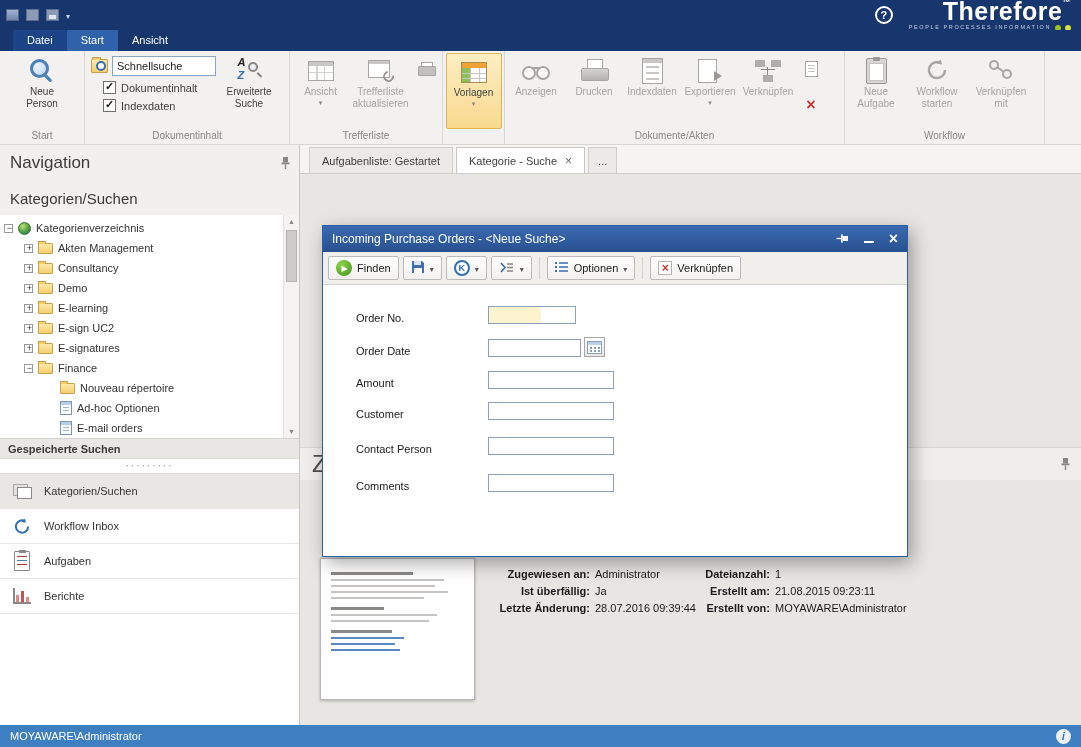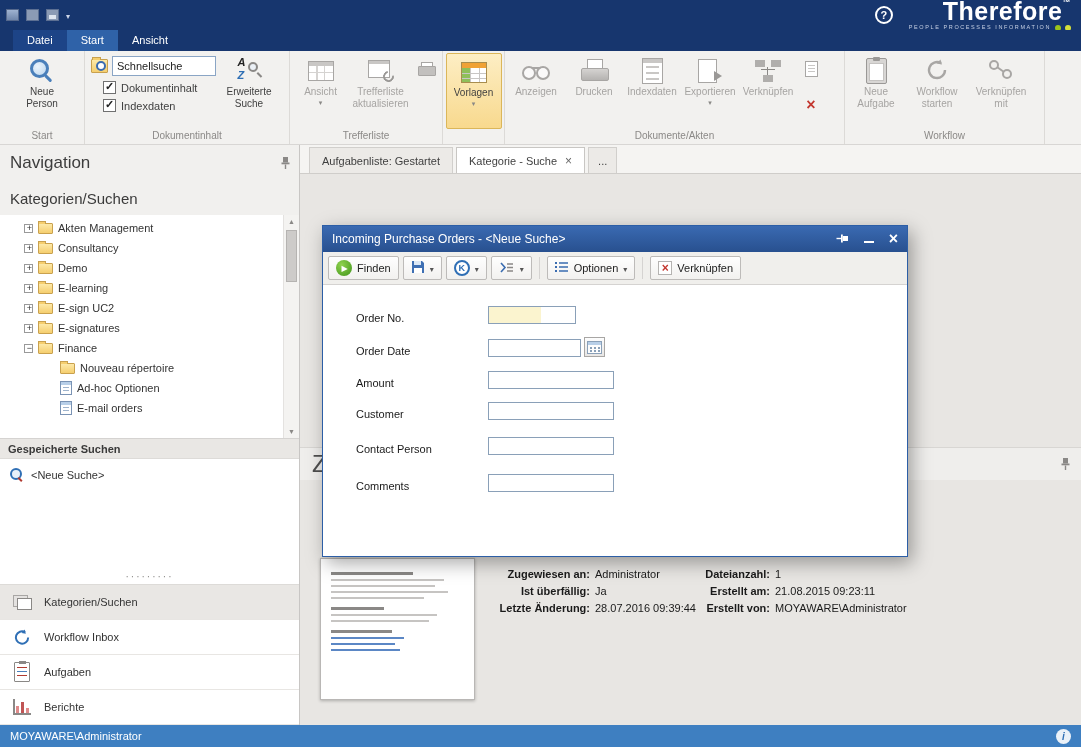--- a/index.html
+++ b/index.html
@@ -418,20 +418,25 @@
             <svg width="11" height="14" viewBox="0 0 11 14">
               <rect x="3" y="1" width="5" height="5.5" fill="#8a8886"></rect>
               <rect x="1.5" y="6.5" width="8" height="1.8" fill="#8a8886"></rect>
               <line x1="5.5" y1="8.5" x2="5.5" y2="13" stroke="#8a8886" stroke-width="1.4"></line>
             </svg>
           </span>
       </div>
       <div class="cat-title">Kategorien/Suchen</div>
 
       <div class="tree">
+        <div class="trow lvl0">
+            <span class="tree-exp minus"></span>
+            <span class="ic-globe"></span>
+            <span>Kategorienverzeichnis</span>
+          </div>
         <div class="trow lvl1">
             <span class="tree-exp plus"></span>
             <span class="ic-folder"></span>
             <span>Akten Management</span>
           </div>
         <div class="trow lvl1">
             <span class="tree-exp plus"></span>
             <span class="ic-folder"></span>
             <span>Consultancy</span>
           </div>
@@ -471,26 +476,20 @@
         <div class="trow lvl2">
             <span class="ic-formdoc"></span>
             <span>E-mail orders</span>
           </div>
         <div class="vsb">
             <span class="thumbar"></span>
           </div>
       </div>
 
       <div class="saved-hdr">Gespeicherte Suchen</div>
-      <div class="saved-list">
-        <div class="saved-item">
-          <span class="ic-msmall"></span>
-          <span>&lt;Neue Suche&gt;</span>
-        </div>
-      </div>
 
       <div class="splitter-dots"></div>
 
       <div class="bnav">
         <div class="bnav-item active">
           <span class="bnav-ic">
               <span class="ic-folders2"></span>
             </span>
           <span>Kategorien/Suchen</span>
         </div>

